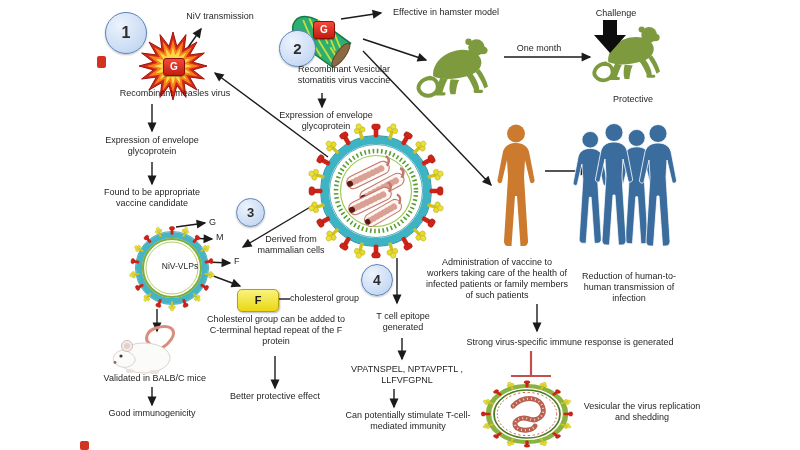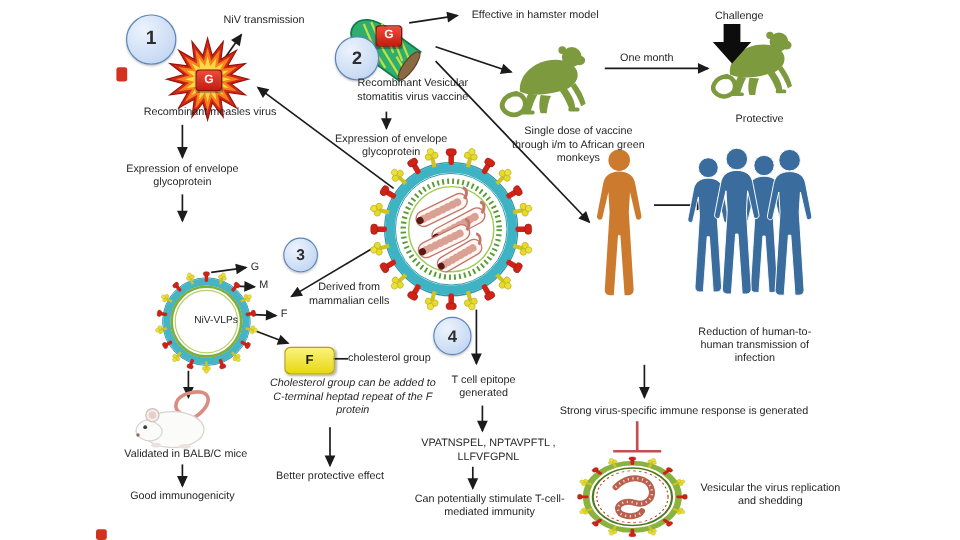--- a/index.html
+++ b/index.html
@@ -241,50 +241,53 @@
 <div class="gtag" style="left:313px;top:21px;">G</div>
 <div class="fbox">F</div>
 
 <div class="chip" style="left:97px;top:56px;width:9px;height:12px;"></div>
 <div class="chip" style="left:80px;top:441px;width:9px;height:9px;"></div>
 
 <div class="lbl" style="left:181px;top:11px;width:78px;">NiV transmission</div>
 <div class="lbl" style="left:110px;top:88px;width:130px;">Recombinant measles virus</div>
 <div class="lbl" style="left:98px;top:135px;width:108px;">Expression of envelope
 glycoprotein</div>
+<div class="lbl" style="left:92px;top:187px;width:120px;">Found to be appropriate
+vaccine candidate</div>
 <div class="lbl" style="left:385px;top:7px;width:122px;">Effective in hamster model</div>
 <div class="lbl" style="left:288px;top:64px;width:112px;">Recombinant Vesicular
 stomatitis virus vaccine</div>
 <div class="lbl" style="left:270px;top:110px;width:112px;">Expression of envelope
 glycoprotein</div>
-<div class="lbl" style="left:420px;top:104px;width:124px;">Single dose of vaccine
-through i/m to African green
-monkeys</div>
 <div class="lbl" style="left:508px;top:43px;width:62px;">One month</div>
 <div class="lbl" style="left:584px;top:8px;width:64px;">Challenge</div>
 <div class="lbl" style="left:600px;top:94px;width:66px;">Protective</div>
 <div class="lbl" style="left:250px;top:234px;width:82px;">Derived from
 mammalian cells</div>
 <div class="lbl left" style="left:209px;top:217px;width:14px;">G</div>
 <div class="lbl left" style="left:216px;top:232px;width:14px;">M</div>
 <div class="lbl left" style="left:234px;top:256px;width:14px;">F</div>
 <div class="lbl" style="left:144px;top:261px;width:72px;font-size:8.5px;">NiV-VLPs</div>
 <div class="lbl left" style="left:290px;top:293px;width:82px;">cholesterol group</div>
-<div class="lbl" style="left:212px;top:314px;width:164px;font-style:italic;">Cholesterol group can be added to
+<div class="lbl" style="left:194px;top:314px;width:164px;">Cholesterol group can be added to
 C-terminal heptad repeat of the F
 protein</div>
 <div class="lbl" style="left:214px;top:391px;width:122px;">Better protective effect</div>
 <div class="lbl" style="left:88px;top:373px;width:118px;text-align:right;">Validated in BALB/C mice</div>
 <div class="lbl" style="left:96px;top:408px;width:112px;">Good immunogenicity</div>
 <div class="lbl" style="left:366px;top:311px;width:74px;">T cell epitope
 generated</div>
 <div class="lbl" style="left:338px;top:364px;width:138px;">VPATNSPEL, NPTAVPFTL ,
 LLFVFGPNL</div>
 <div class="lbl" style="left:332px;top:410px;width:152px;">Can potentially stimulate T-cell-
 mediated immunity</div>
+<div class="lbl" style="left:412px;top:257px;width:170px;">Administration of vaccine to
+workers taking care of the health of
+infected patients or family members
+of such patients</div>
 <div class="lbl" style="left:570px;top:271px;width:118px;">Reduction of human-to-
 human transmission of
 infection</div>
 <div class="lbl" style="left:442px;top:337px;width:256px;">Strong virus-specific immune response is generated</div>
 <div class="lbl" style="left:578px;top:401px;width:128px;">Vesicular the virus replication
 and shedding</div>
 
 </div>
 
 </body></html>

